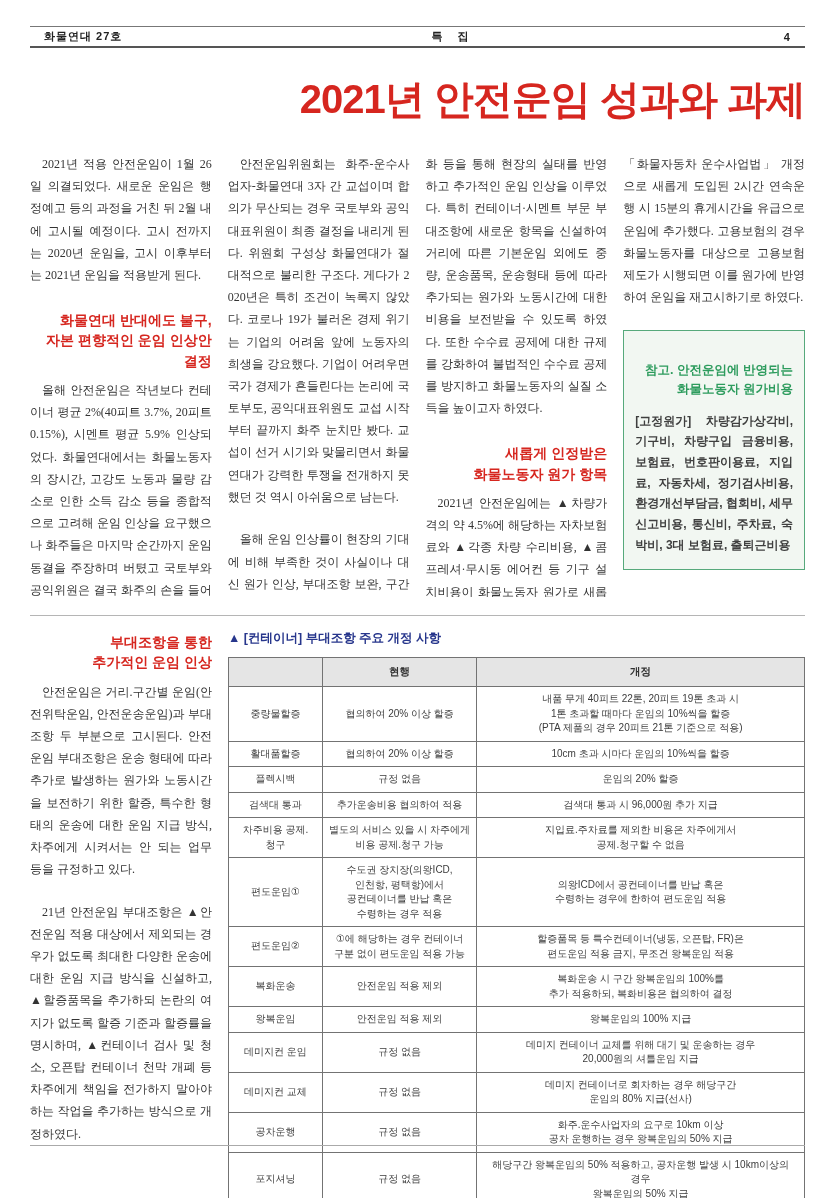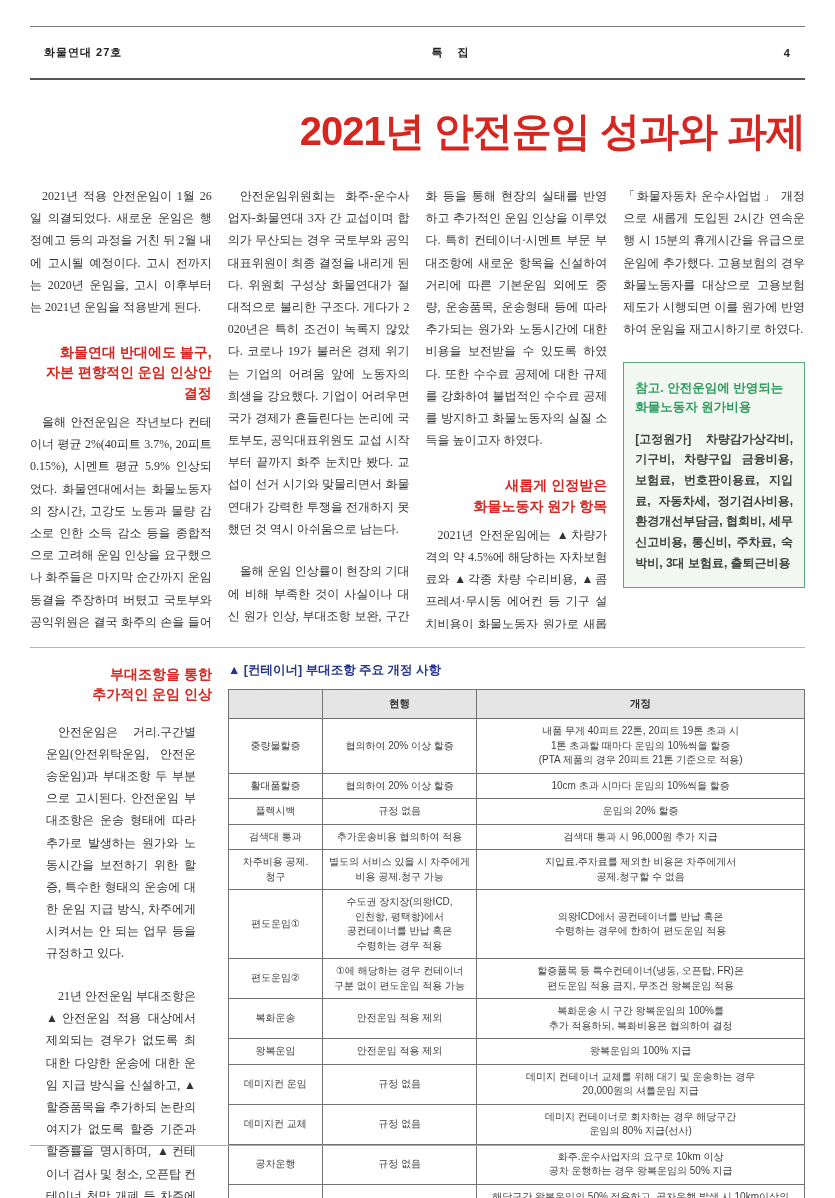--- a/index.html
+++ b/index.html
@@ -13,21 +13,21 @@
   html,body{margin:0;padding:0;background:#9a9a9a;}
   .page{
     width:835px;height:1198px;margin:0 auto;background:#ffffff;
     box-sizing:border-box;padding:26px 30px;position:relative;overflow:hidden;
     font-family:"Liberation Serif","DejaVu Serif",serif;color:#333;
   }
   
   .masthead{
     border-top:1px solid #777;border-bottom:2px solid #555;
     display:flex;align-items:center;justify-content:space-between;
-    padding:18px 14px;font-family:"Liberation Sans","DejaVu Sans",sans-serif;
+    padding:2px 14px;font-family:"Liberation Sans","DejaVu Sans",sans-serif;
     font-size:11px;font-weight:bold;color:#222;letter-spacing:1px;
   }
   .masthead .center{letter-spacing:6px;}
   
   .page-title{
     text-align:right;color:var(--accent-red);
     font-family:"Liberation Sans","DejaVu Sans",sans-serif;
     font-size:40px;font-weight:800;letter-spacing:-1px;
     margin:24px 0 26px;
   }
@@ -43,30 +43,30 @@
     white-space:pre-line;margin:24px 0 8px;text-indent:0;word-break:keep-all;text-align:right;
   }
   
   .ref-box{
     margin-top:22px;border:1.5px solid var(--green-box-border);
     background:var(--green-box-bg);padding:12px 11px 14px;
     font-family:"Liberation Sans","DejaVu Sans",sans-serif;
   }
   .ref-box .rb-title{
     color:var(--accent-green);font-weight:bold;font-size:12.5px;line-height:1.5;
-    text-align:left;white-space:pre-line;margin:4px 0 12px;
+    text-align:right;white-space:pre-line;margin:18px 0 12px;
   }
   .ref-box .rb-body{font-size:12px;line-height:1.72;color:#3f3f3f;font-weight:600;text-align:justify;word-break:break-all;}
   .ref-box .rb-body + .rb-body{margin-top:14px;}
   
   .section-divider{border:0;border-top:1px solid #b5b5b5;margin:18px 0 14px;}
   
   .bottom{display:flex;gap:16px;}
   .bottom-left{flex:0 0 182px;font-size:12px;line-height:1.85;text-align:justify;word-break:break-all;}
-  .bottom-left p{margin:16px;text-indent:1em;}
+  .bottom-left p{margin:0;text-indent:1em;}
   .bottom-left p + p{margin-top:1.7em;}
   .bottom-left .subhead{margin-top:2px;}
   .bottom-right{flex:1 1 auto;min-width:0;}
   .table-title{
     font-family:"Liberation Sans","DejaVu Sans",sans-serif;
     color:var(--accent-navy);font-weight:bold;font-size:12.5px;margin:0 0 10px;
   }
   table.revision{
     width:100%;border-collapse:collapse;table-layout:fixed;
     font-family:"Liberation Sans","DejaVu Sans",sans-serif;

